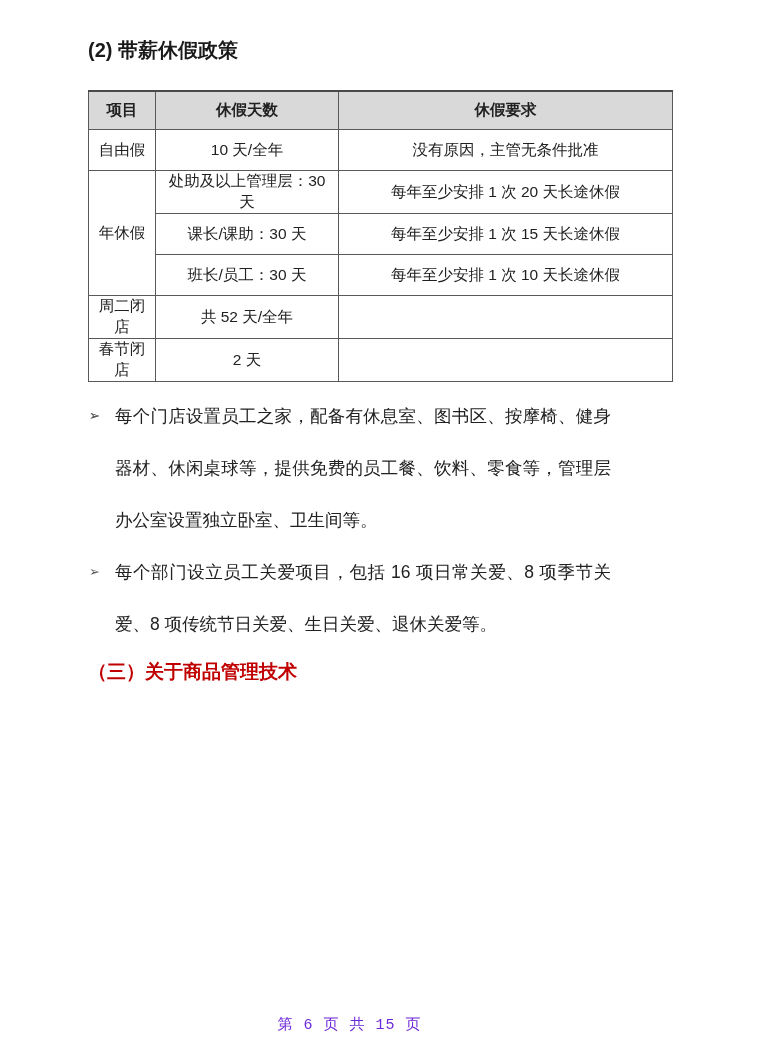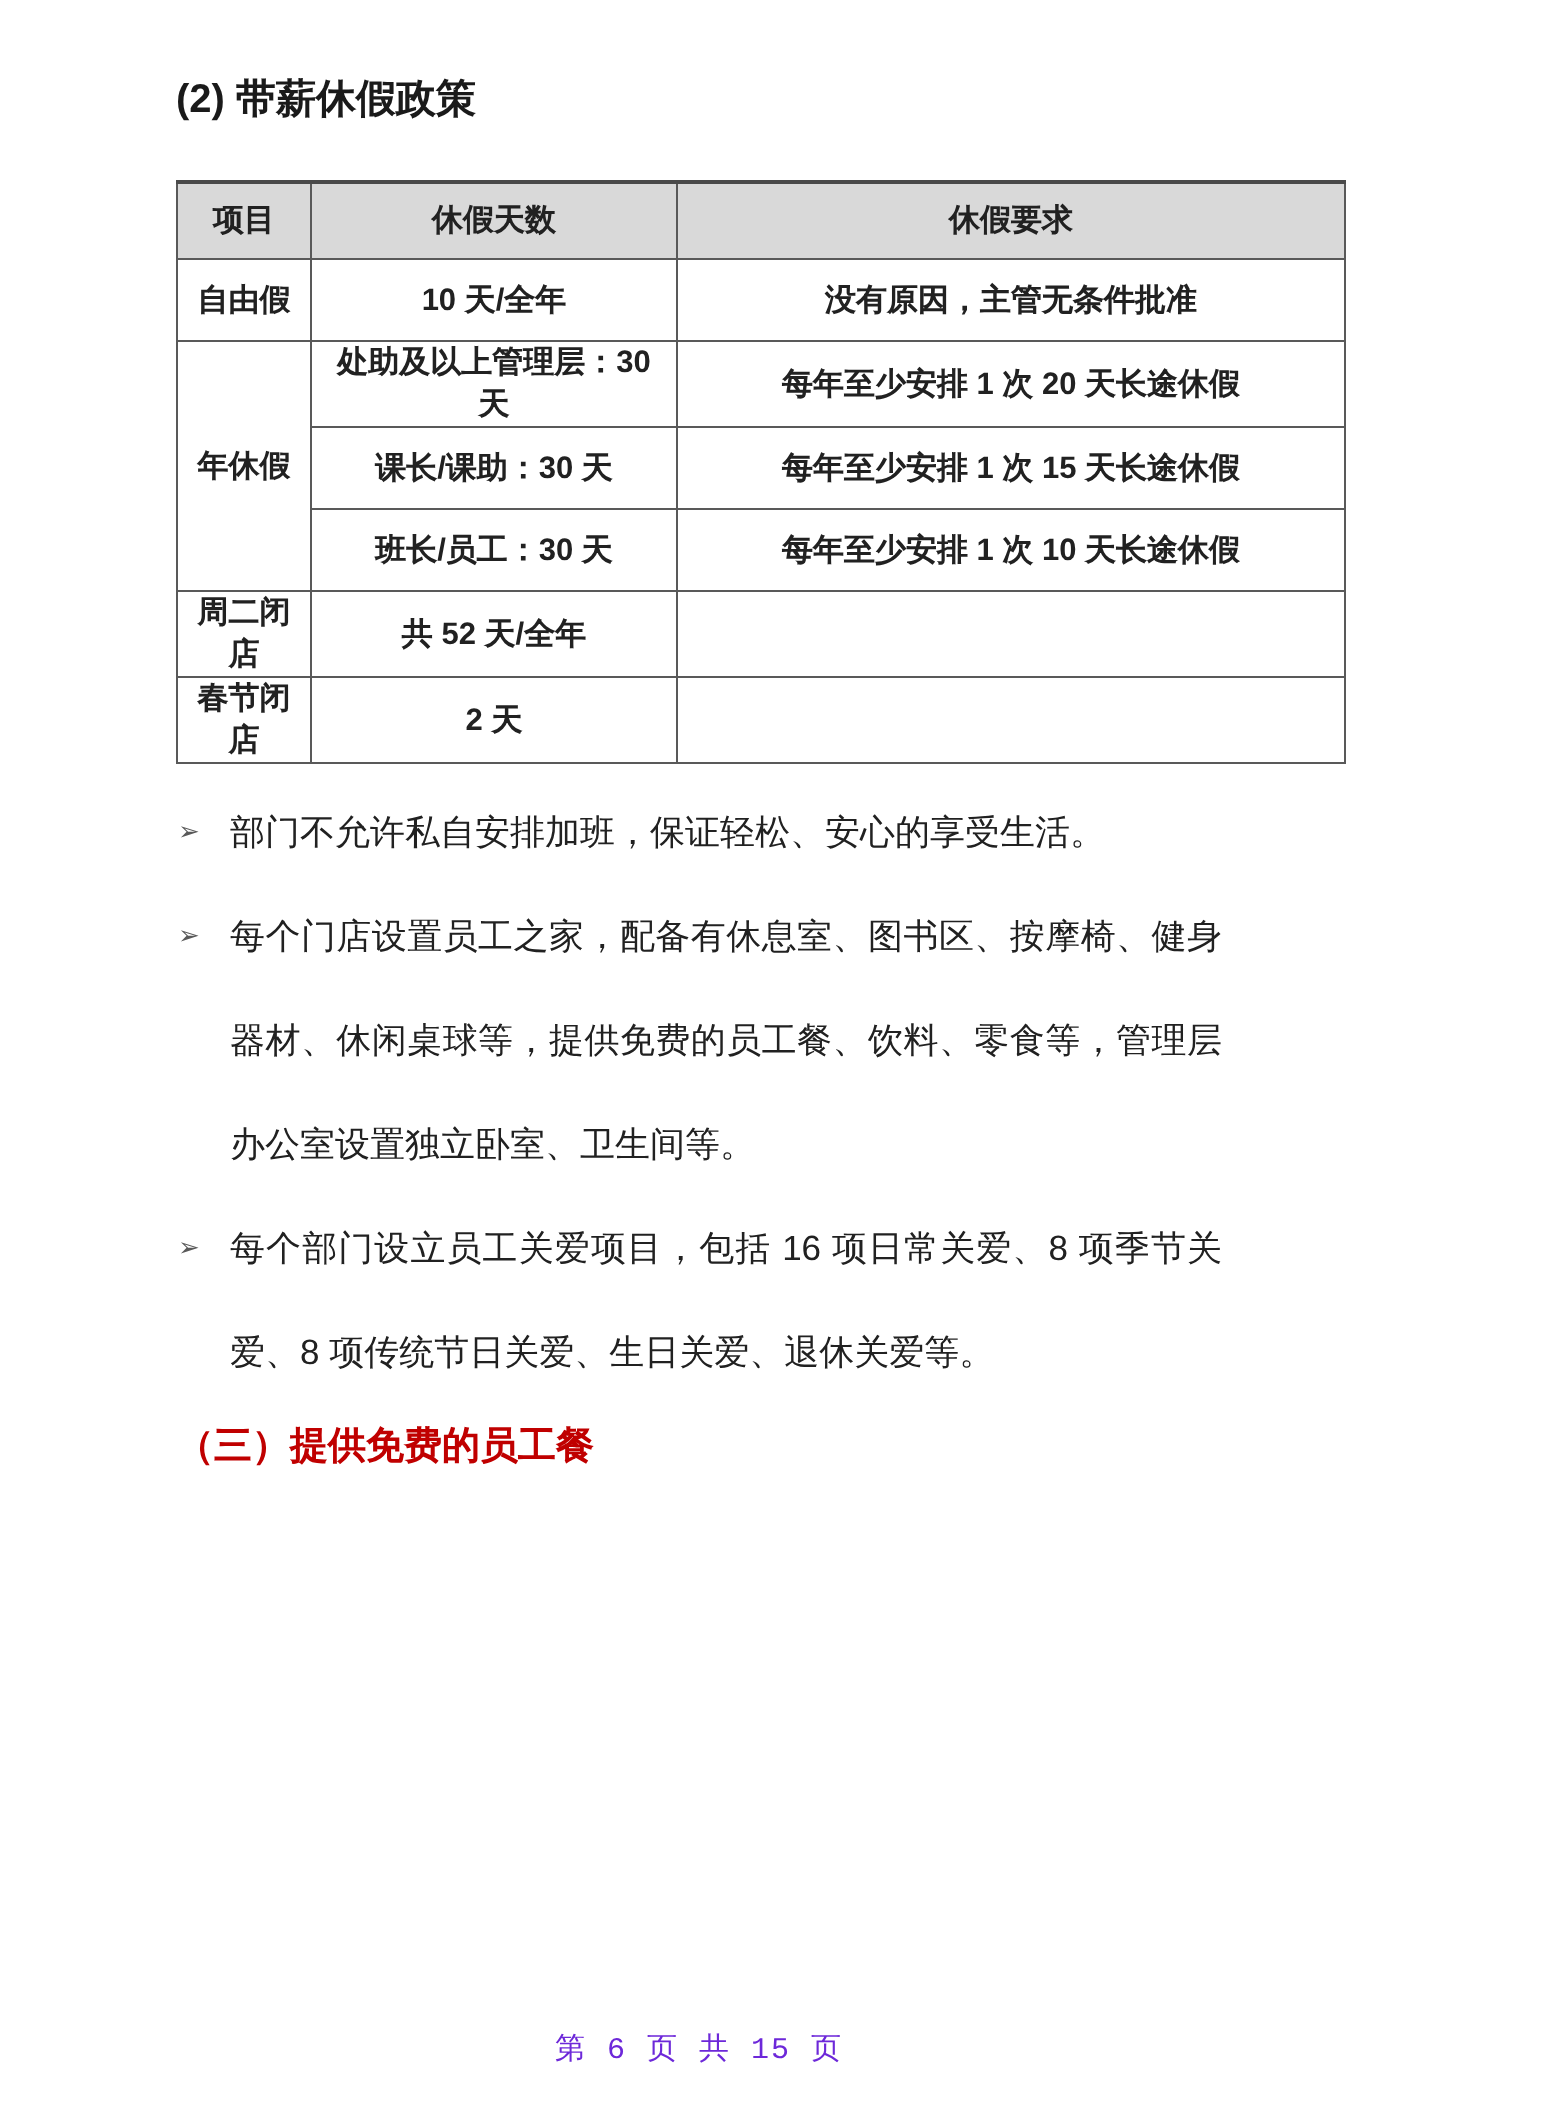--- a/index.html
+++ b/index.html
@@ -34,21 +34,21 @@
   }
   table.leave-table { border-top: 2px solid #4a4a4a; }
   .leave-table th, .leave-table td {
     border: 1px solid #595959;
     text-align: center;
     vertical-align: middle;
     padding: 0 6px;
     overflow: hidden;
   }
   .leave-table th { height: 37px; background: #d9d9d9; font-weight: bold; }
-  .leave-table td { height: 40px; font-weight: bold; margin-top: 32px; }
+  .leave-table td { height: 40px; font-weight: normal; margin-top: 32px; }
   .col-item { width: 67px; }
   .col-days { width: 183px; }
   .col-req  { width: 334px; }
 
   ul.bullet-list {
     margin: 8px 0 0 0;
     padding: 0;
     list-style: none;
     font-size: 17.5px;
     line-height: 52px;
@@ -143,31 +143,30 @@
           <td>2 天</td>
           <td></td>
         </tr>
       </tbody>
     </table>
 
 
     <ul class="bullet-list">
       <li>
         <span class="bullet-marker">➢</span>
-        <span>部门不允许私自安排加班，保证轻松、安心的享受生活。</span>
       </li>
       <li>
         <span class="bullet-marker">➢</span>
         <span>每个门店设置员工之家，配备有休息室、图书区、按摩椅、健身器材、休闲桌球等，提供免费的员工餐、饮料、零食等，管理层办公室设置独立卧室、卫生间等。</span>
       </li>
       <li>
         <span class="bullet-marker">➢</span>
         <span>每个部门设立员工关爱项目，包括 16 项日常关爱、8 项季节关爱、8 项传统节日关爱、生日关爱、退休关爱等。</span>
       </li>
     </ul>
 
-    <h3 class="red-heading">（三）提供免费的员工餐</h3>
+    <h3 class="red-heading">（三）关于商品管理技术</h3>
 
 
   </div>
 
   <div class="page-footer">第 6 页 共 15 页</div>
 </div>
 
 </body></html>

